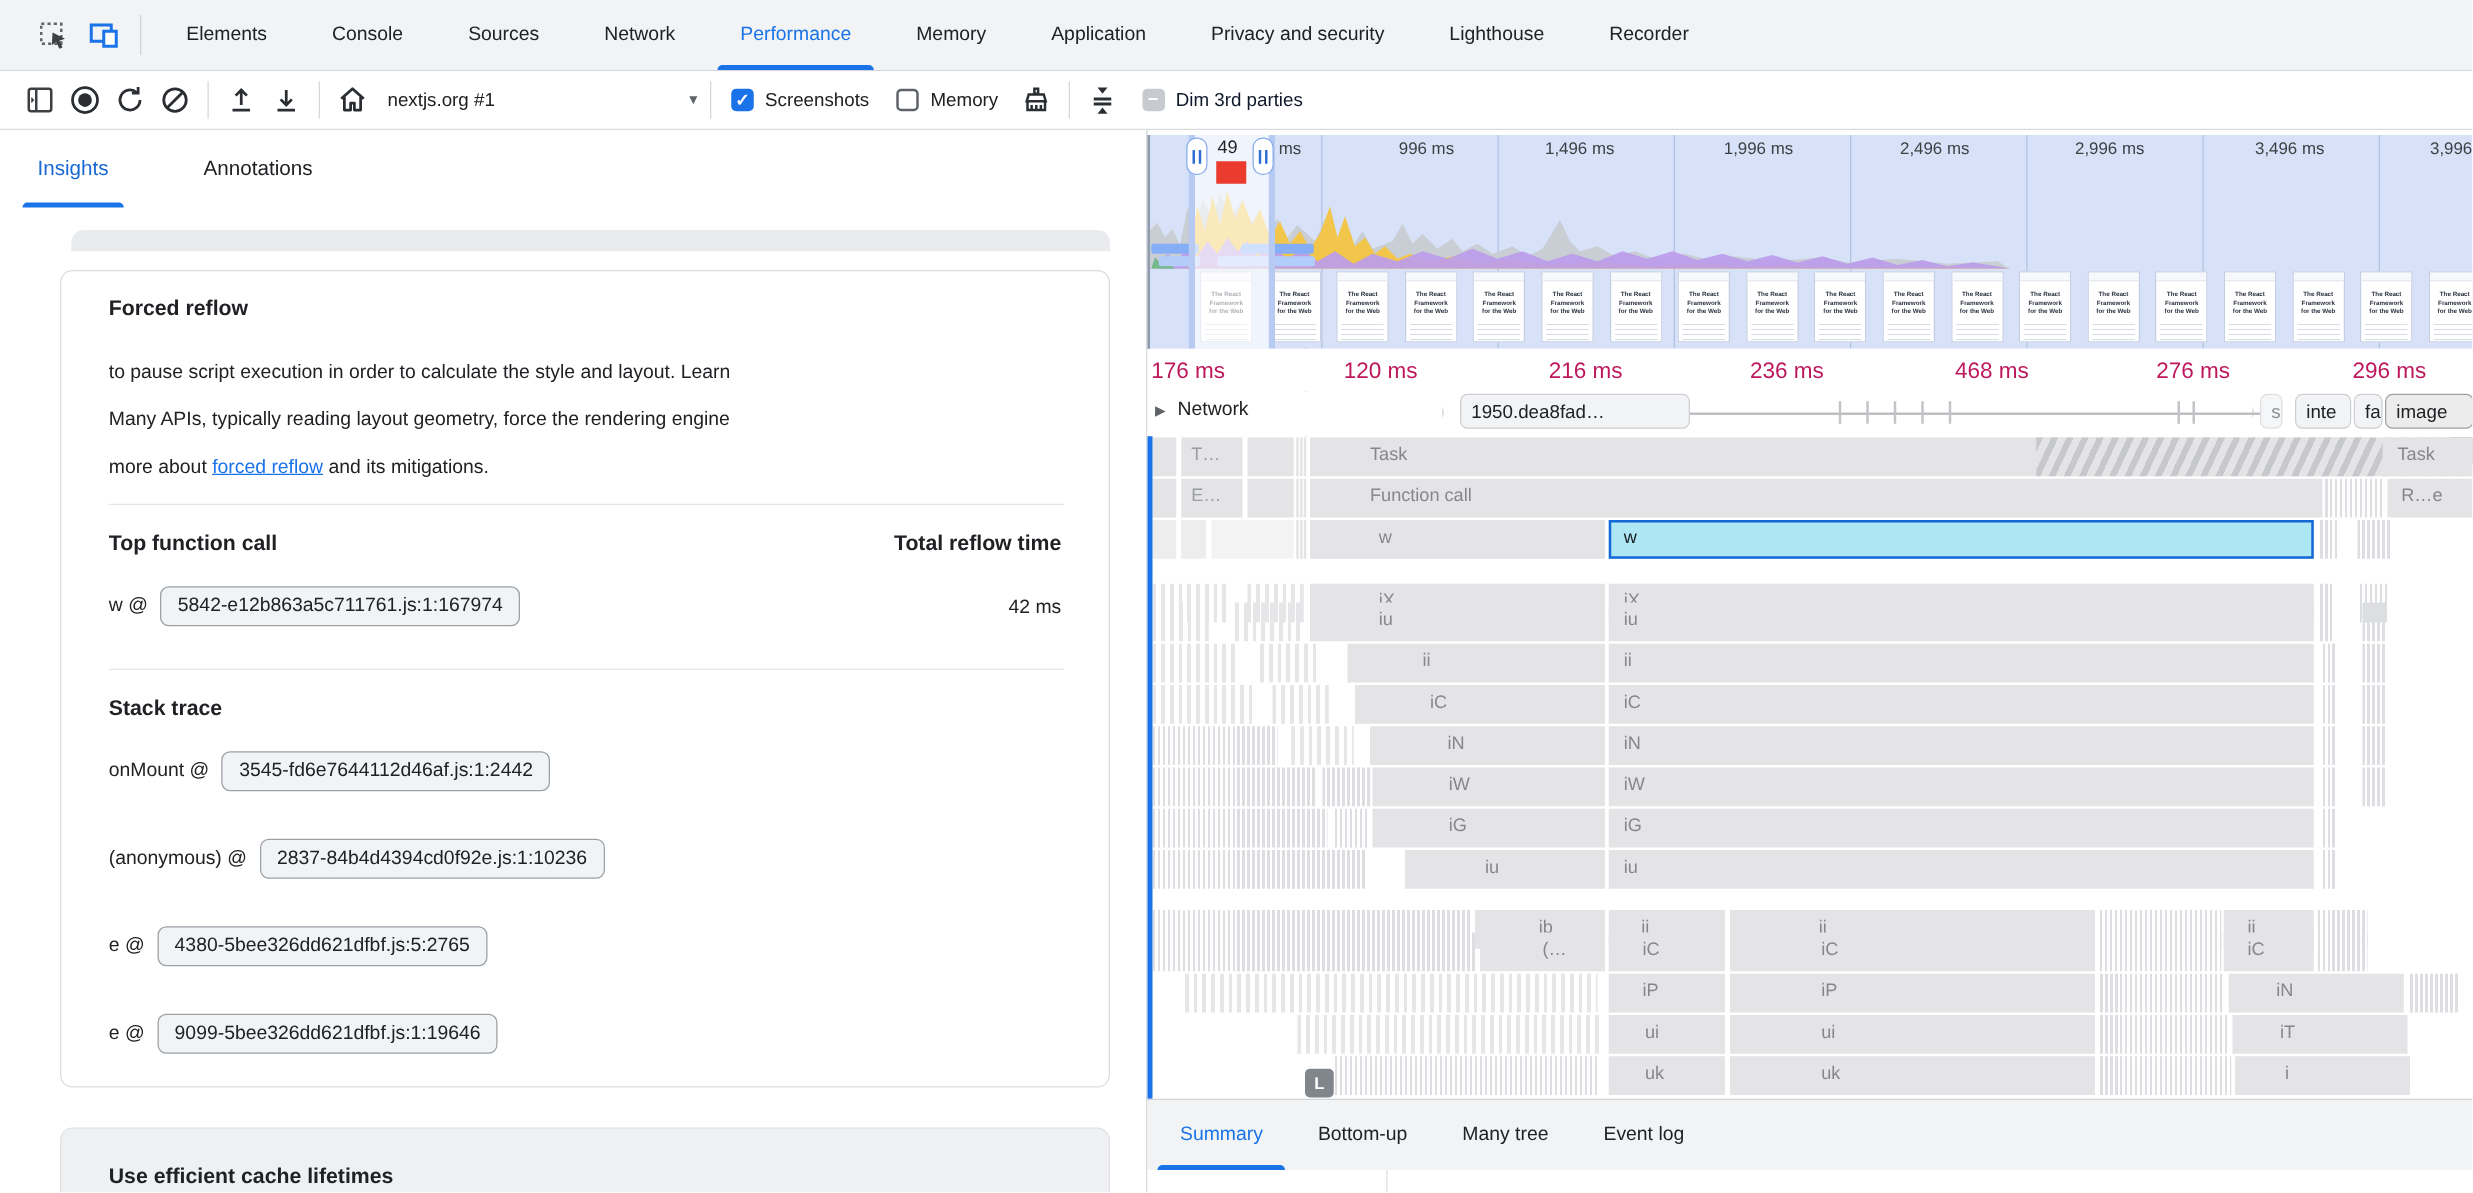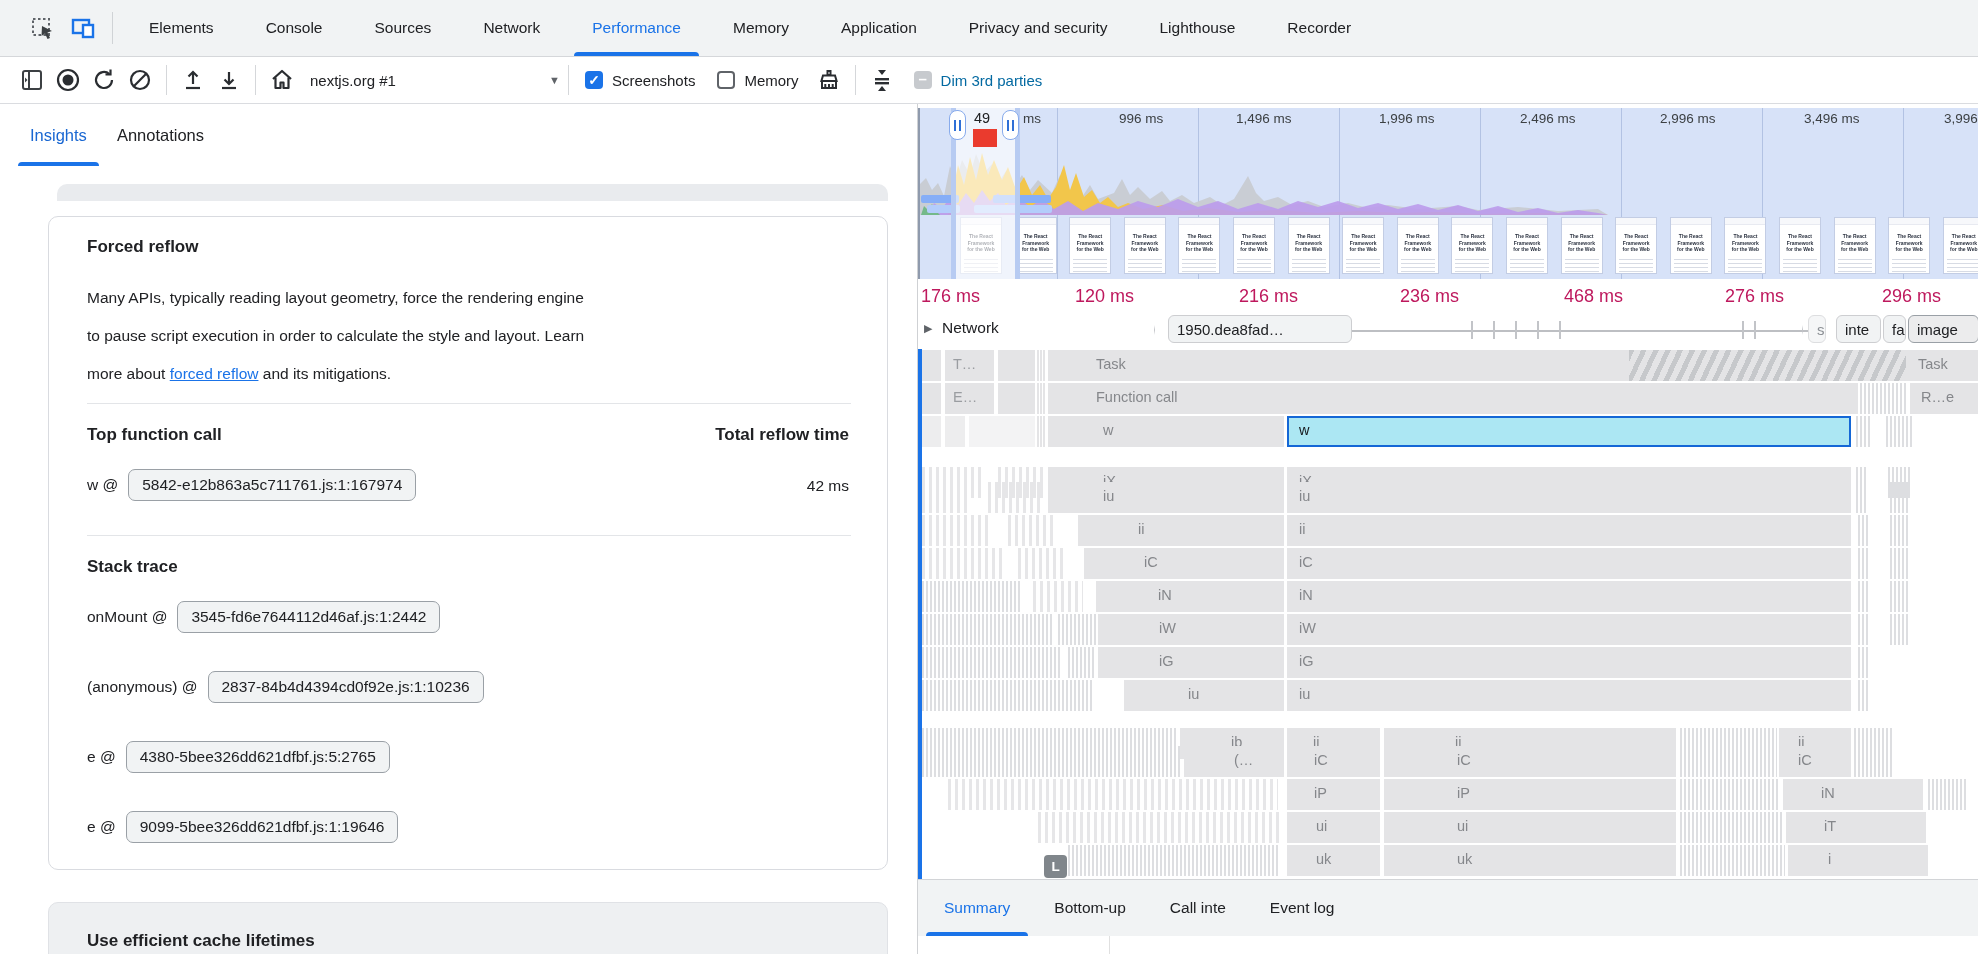--- a/index.html
+++ b/index.html
@@ -24,25 +24,25 @@
            border-bottom:1px solid #dadce0;display:flex;align-items:center;}
   .tb-icon{width:36px;height:36px;display:flex;align-items:center;justify-content:center;flex:0 0 auto;}
   .tb-sep{width:1px;height:30px;background:#d5d7da;margin:0 8px;flex:0 0 auto;}
   .session{display:flex;align-items:center;width:250px;margin-left:10px;font-size:15px;color:#202124;}
   .session .caret{margin-left:auto;font-size:11px;color:#5f6368;}
   .chk{display:flex;align-items:center;gap:9px;font-size:15px;margin-left:22px;}
   .box{width:18px;height:18px;border-radius:4px;box-sizing:border-box;}
   .box.on{background:#1a73e8;color:#fff;font-size:14px;line-height:18px;text-align:center;font-weight:bold;}
   .box.off{border:2px solid #5f6368;background:#fff;}
   .box.dis{background:#c7cace;color:#fff;font-size:15px;line-height:16px;text-align:center;font-weight:bold;}
-  .dim-label{color:#0369a1;}
+  .dim-label{color:#0f172a;}
 
   
   .left-panel{position:absolute;left:0;top:104px;width:916px;height:850px;background:#fff;}
-  .itabs{display:flex;align-items:center;height:62px;padding-left:30px;gap:30px;}
+  .itabs{display:flex;align-items:center;height:62px;padding-left:30px;gap:76px;}
   .itab{position:relative;font-size:16.5px;color:#202124;height:100%;display:flex;align-items:center;}
   .itab.active{color:#1967d2;}
   .itab.active::after{content:"";position:absolute;left:-12px;right:-12px;bottom:0;height:4px;
       background:#1a73e8;border-radius:4px 4px 0 0;}
   .card-stub-top{position:absolute;left:57px;top:80px;width:831px;height:17px;background:#e9ebee;
       border-radius:10px 10px 0 0;}
   .insight-card{position:absolute;left:48px;top:112px;width:840px;height:654px;background:#fff;
       border:1px solid #d9dbe0;border-radius:10px;box-sizing:border-box;}
   .ic-title{position:absolute;left:38px;top:20px;font-size:17px;font-weight:bold;}
   .ic-body{position:absolute;left:38px;top:62px;width:775px;font-size:15.5px;line-height:38px;color:#202124;}
@@ -254,22 +254,22 @@
   <div class="left-panel">
     <div class="itabs">
         <div class="itab active">Insights</div>
         <div class="itab">Annotations</div>
       </div>
     <div class="card-stub-top"></div>
 
     <div class="insight-card">
       <div class="ic-title">Forced reflow</div>
       <div class="ic-body">
+        <div>to pause script execution in order to calculate the style and layout. Learn</div>
         <div>Many APIs, typically reading layout geometry, force the rendering engine</div>
-        <div>to pause script execution in order to calculate the style and layout. Learn</div>
         <div><span>more about </span><span class="ic-link">forced reflow</span><span> and its mitigations.</span></div>
       </div>
       <div class="ic-hr" style="top:186px"></div>
       <div class="ic-colhead" style="left:38px;top:208px">Top function call</div>
       <div class="ic-colhead" style="right:38px;top:208px">Total reflow time</div>
       <div class="fnrow" style="top:252px">
         <span>w @</span>
         <span class="chip">5842-e12b863a5c711761.js:1:167974</span>
       </div>
       <div class="total-val" style="top:260px">42 ms</div>
@@ -753,20 +753,20 @@
           </div>
         </div>
       <div class="lbadge">L</div>
     </div>
     <div class="dark-strip"></div>
     <div class="blue-strip"></div>
 
     <div class="btabs">
         <div class="btab active">Summary</div>
         <div class="btab">Bottom-up</div>
-        <div class="btab">Call inte</div>
+        <div class="btab">Many tree</div>
         <div class="btab">Event log</div>
       </div>
     <div class="below-tabs"></div>
     <div class="col-line"></div>
   </div>
 
 </div>
 
 </body></html>

